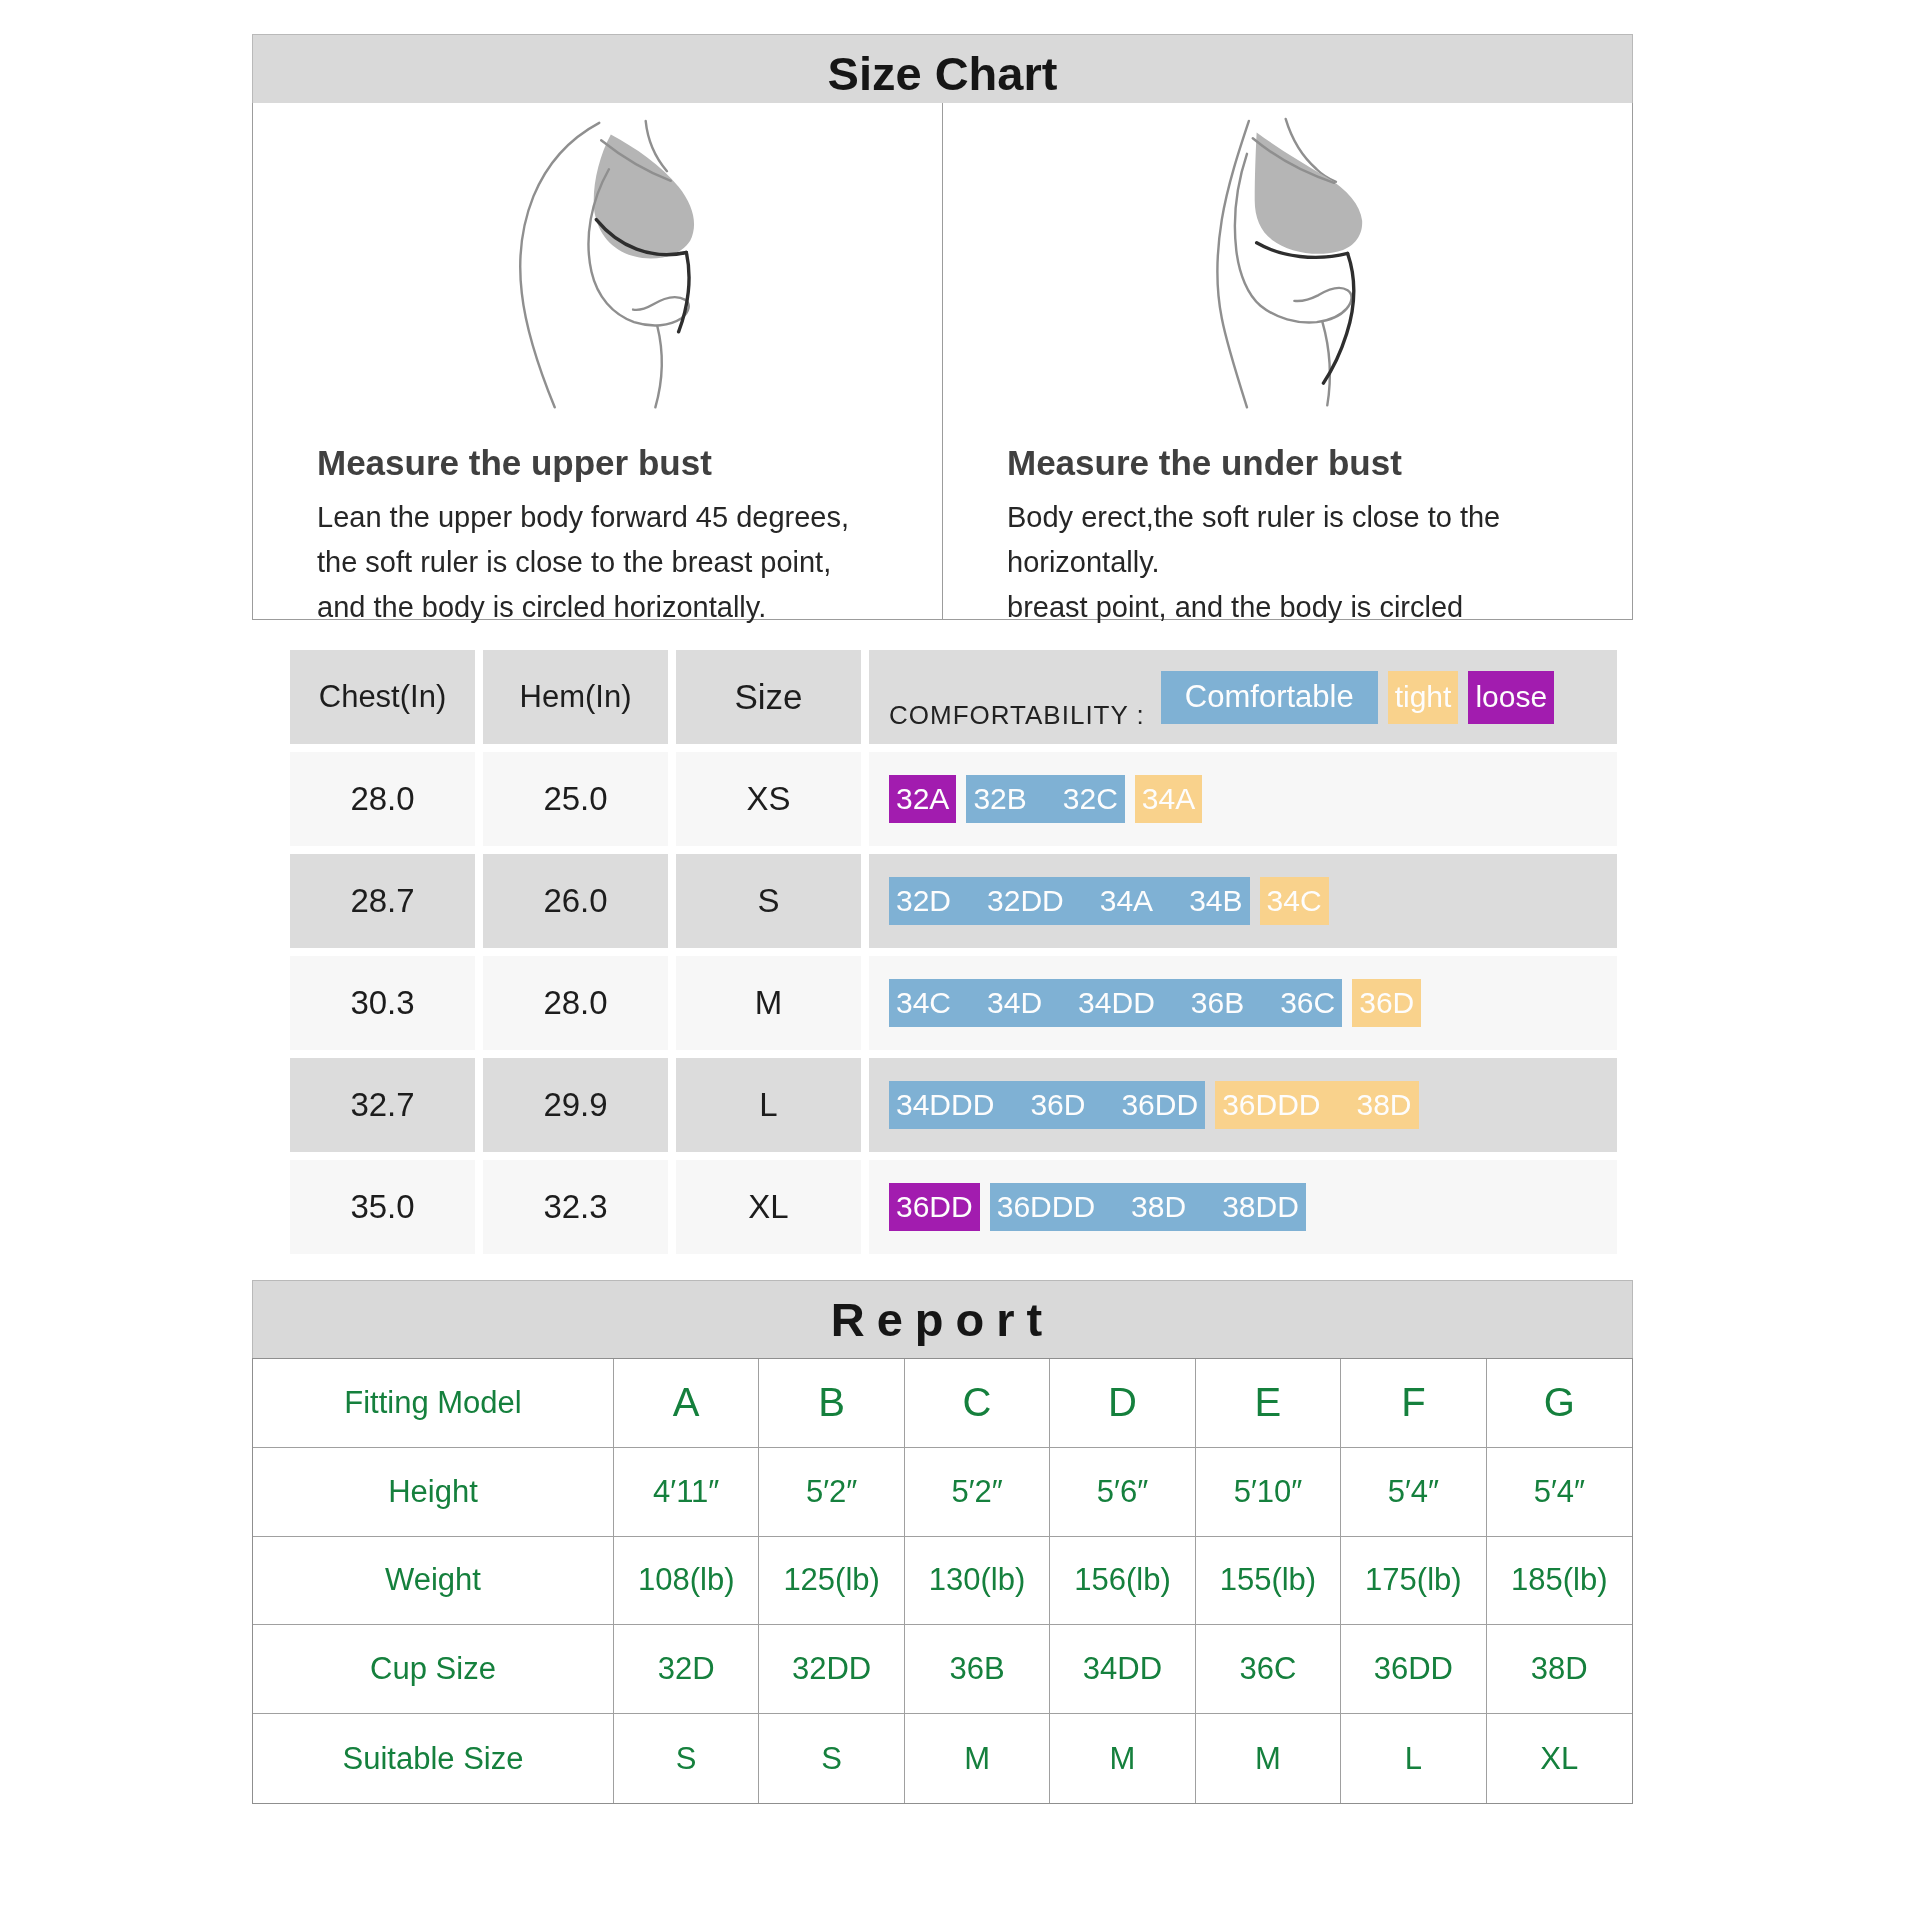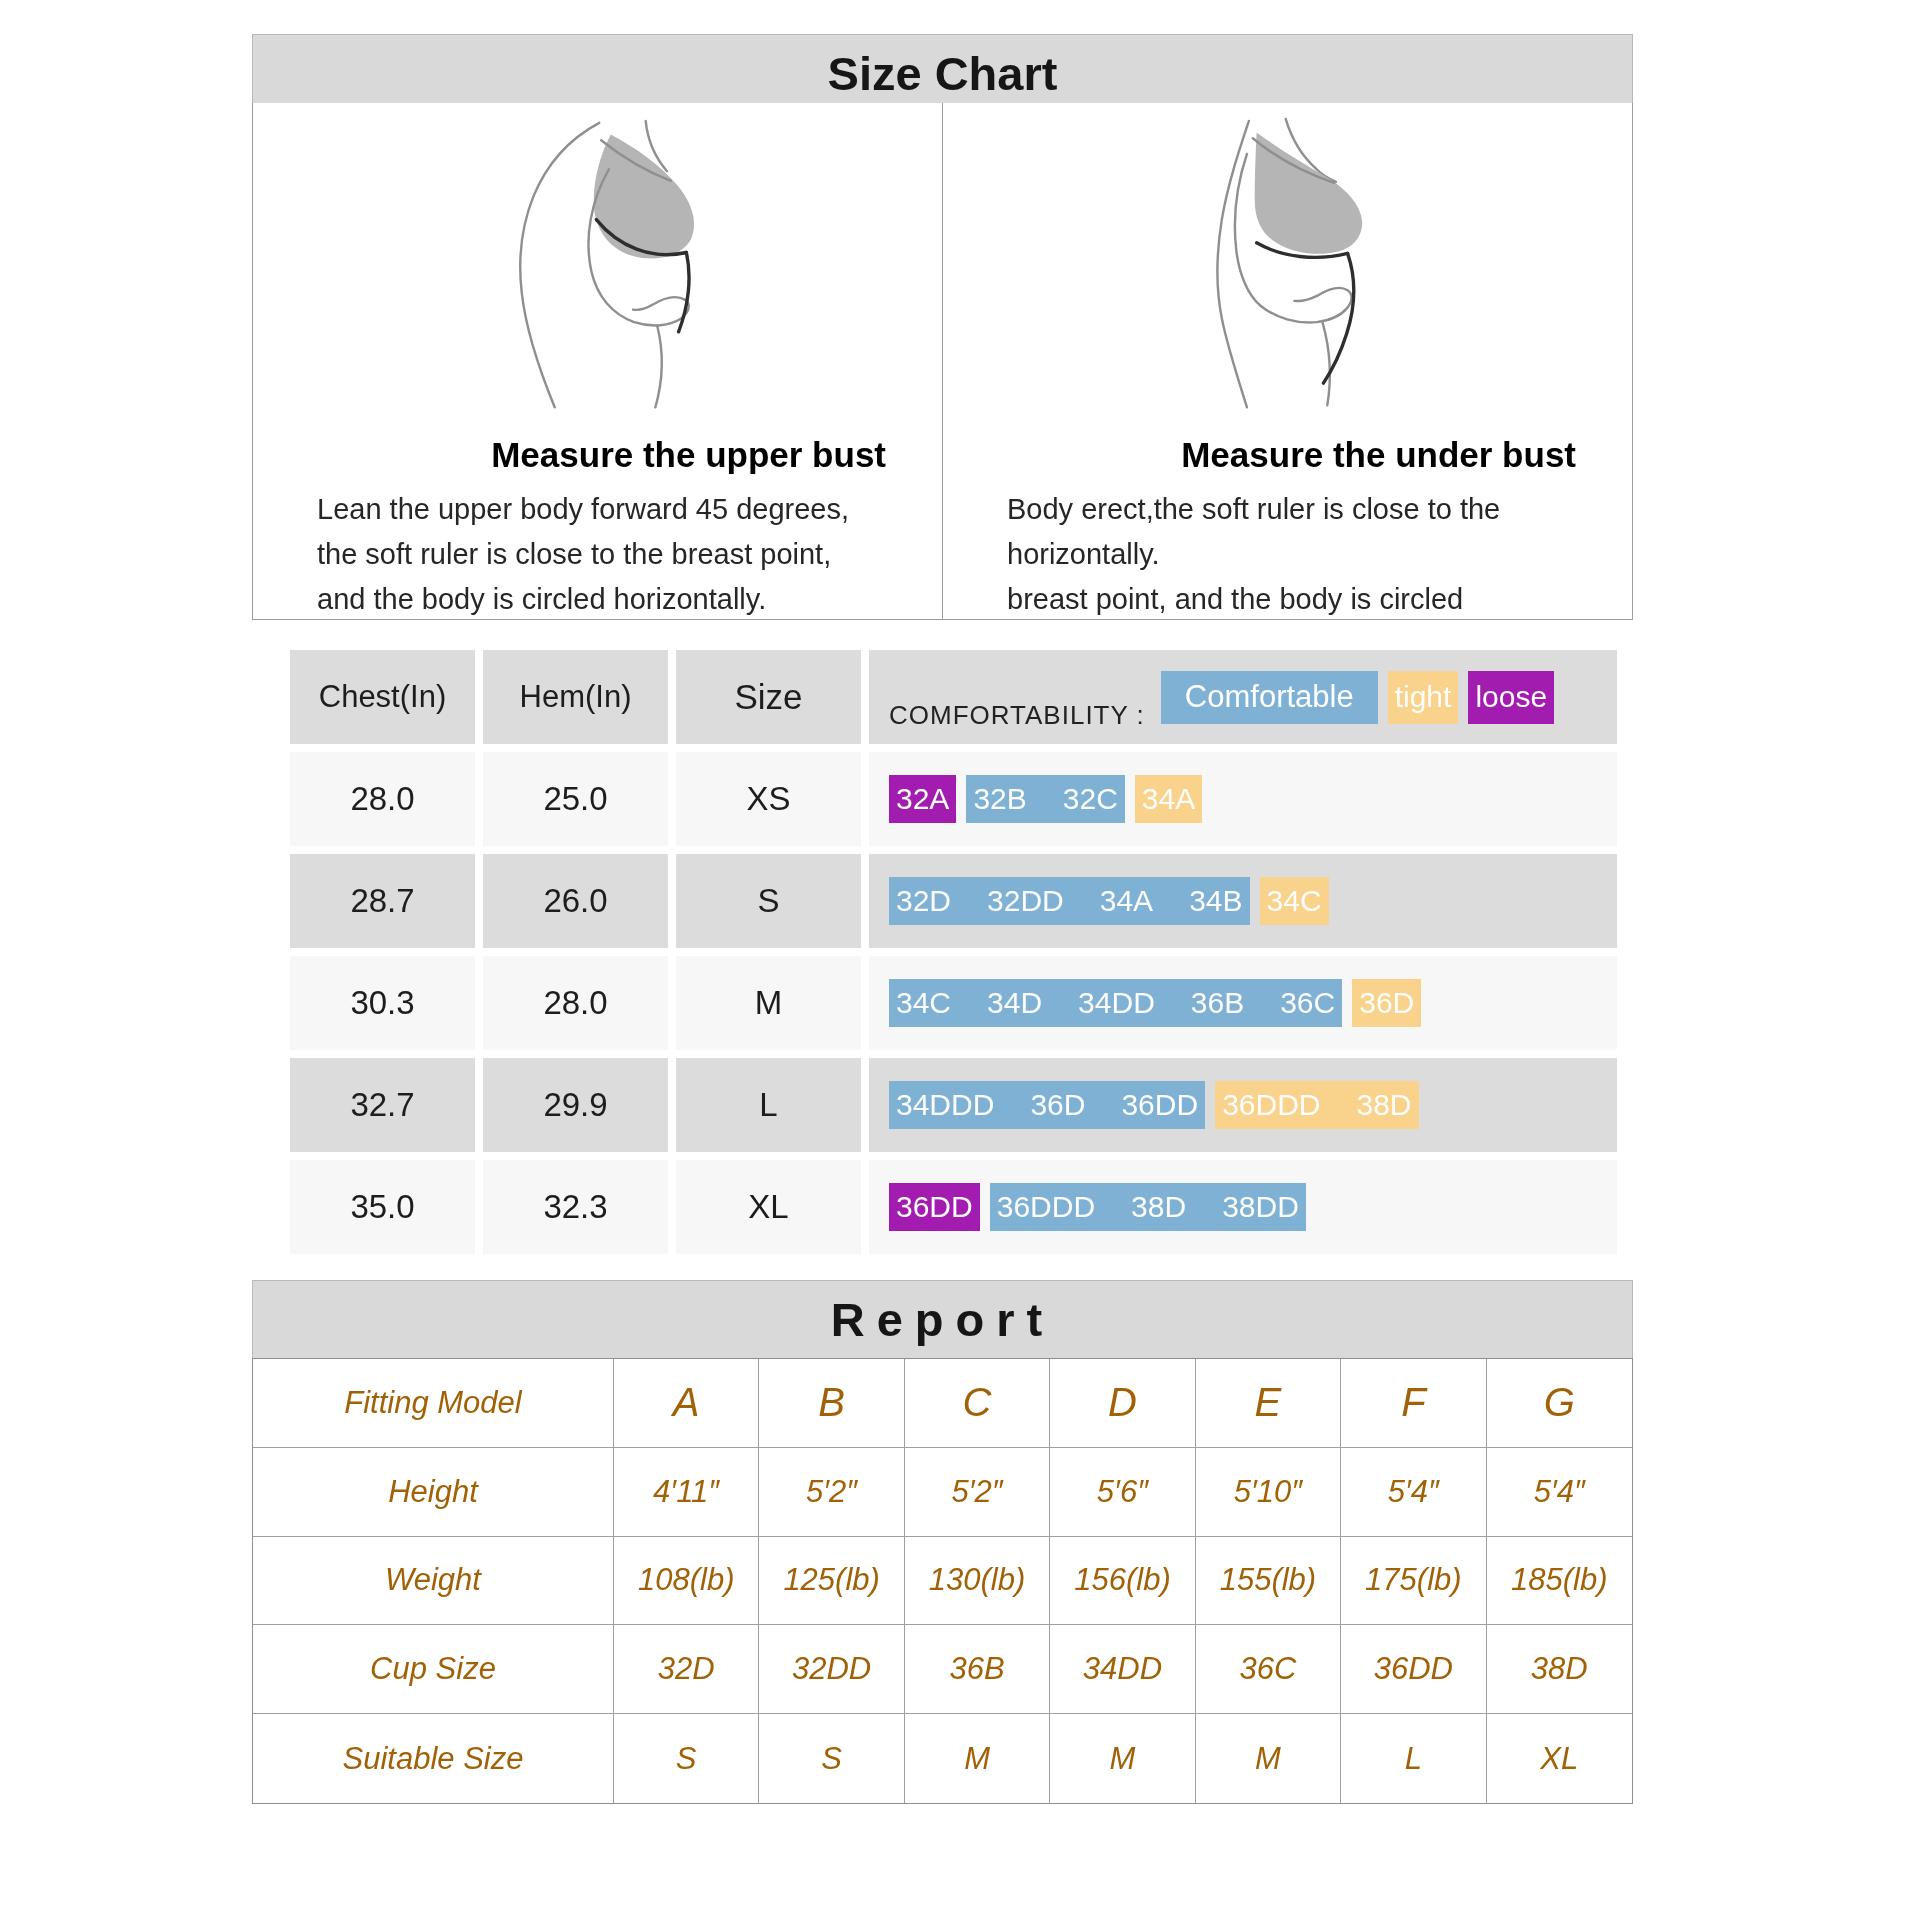--- a/index.html
+++ b/index.html
@@ -13,21 +13,21 @@
             font-weight:bold;font-size:47px;color:#161616;}
 
   
   .panels{position:absolute;left:252px;top:103px;width:1381px;height:517px;
           border:1px solid #9c9c9c;border-top:none;box-sizing:border-box;
           display:flex;background:#fff;}
   .panel{flex:1;box-sizing:border-box;padding:14px 56px 0 64px;}
   .panel.right{border-left:1px solid #9c9c9c;}
   .fig{height:302px;display:flex;justify-content:center;}
   .fig svg{height:300px;width:auto;}
-  .panel h2{margin:16px 0 12px 0;font-size:35px;font-weight:bold;color:#000000;text-align:right;}
+  .panel h2{margin:24px 0 12px 0;font-size:35px;font-weight:bold;color:#404040;}
   .panel p{margin:0;font-size:29px;line-height:45px;color:#262626;}
 
   
   .size-grid{position:absolute;left:290px;top:650px;
              display:grid;grid-template-columns:185px 185px 185px 748px;
              grid-auto-rows:94px;column-gap:8px;row-gap:8px;}
   .cell{display:flex;align-items:center;justify-content:center;font-size:33px;color:#1d1d1d;}
   .cell.gray{background:#dcdcdc;}
   .cell.light{background:#f7f7f7;}
   .cell.hdr{background:#dcdcdc;font-size:31px;}
@@ -43,21 +43,21 @@
   .legend .b-comfortable{font-size:31px;padding:0 24px;}
 
   
   .report-bar{top:1280px;letter-spacing:12px;border-bottom:none;}
   .report-table{position:absolute;left:252px;top:1358px;width:1381px;height:446px;
                 display:grid;grid-template-columns:361px repeat(7,1fr);
                 grid-template-rows:repeat(5,1fr);
                 border:1px solid #8f8f8f;box-sizing:border-box;background:#fff;}
   .rcell{border-right:1px solid #a0a0a0;border-bottom:1px solid #a0a0a0;
          display:flex;align-items:center;justify-content:center;
-         font-size:31px;color:#a16207;font-style:italic;}
+         font-size:31px;color:#15803d;}
   .rcell.big{font-size:40px;}
   .report-table .rcell:nth-child(8n){border-right:none;}
   .report-table .rcell:nth-child(n+33){border-bottom:none;}
 </style>
 </head>
 <body>
 
 <div id="page">
 
   <div class="titlebar" style="top:18px;margin-top:16px;">

